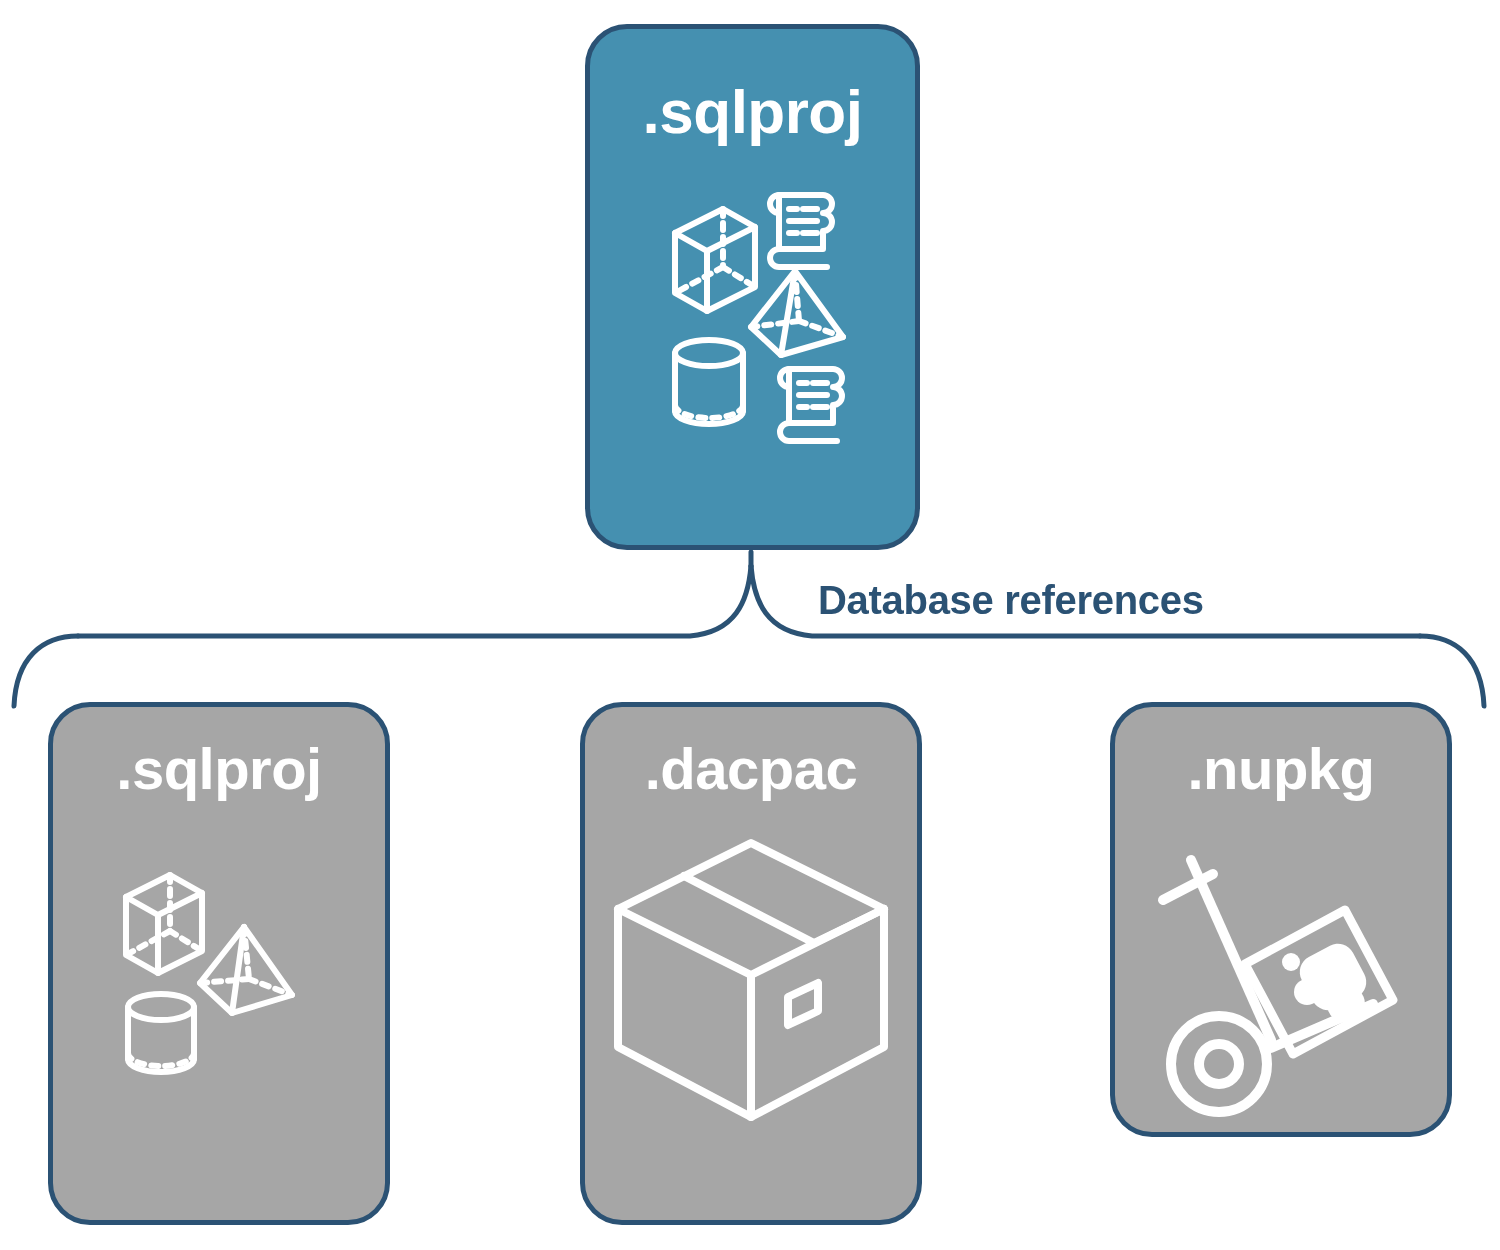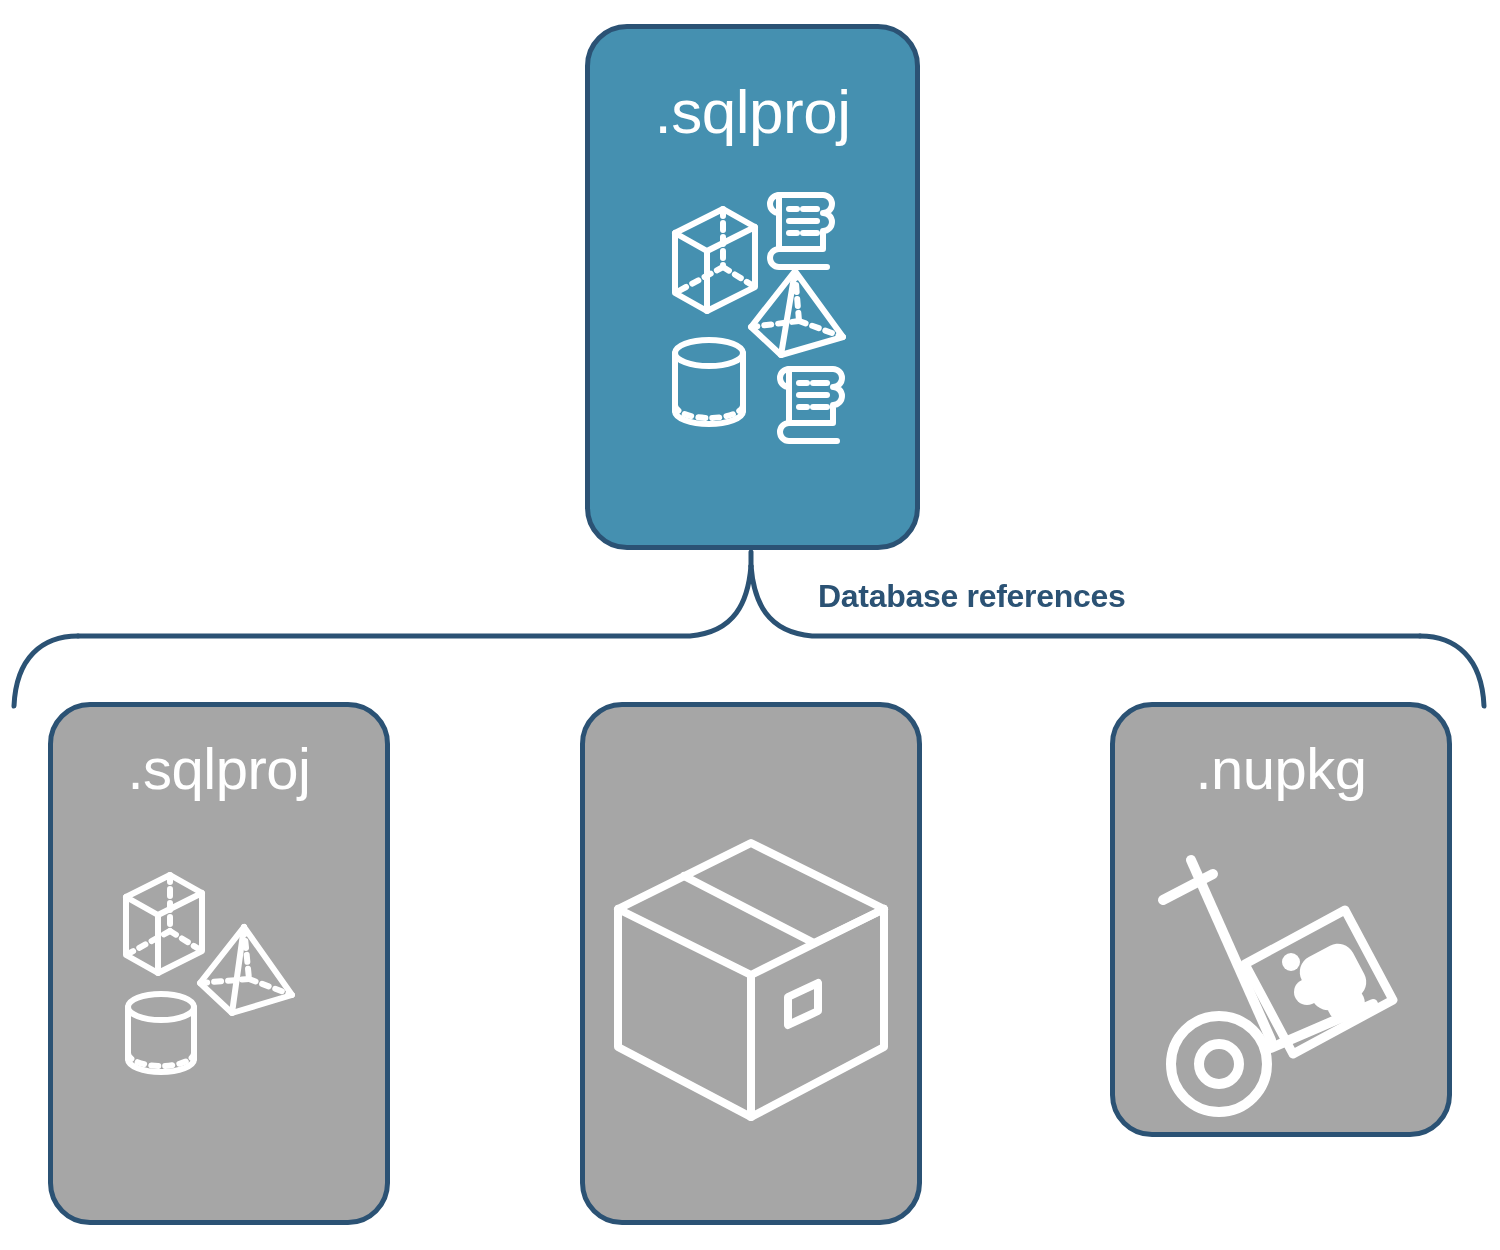--- a/index.html
+++ b/index.html
@@ -29,21 +29,21 @@
   }
   .card-primary { background: #4590B0; }
   .card-secondary { background: #A6A6A6; }
 
   .card-title {
     position: absolute;
     left: 0;
     width: 100%;
     text-align: center;
     color: #ffffff;
-    font-weight: normal;
+    font-weight: bold;
     letter-spacing: -0.5px;
     line-height: 1;
     white-space: nowrap;
   }
   .card-title.t-top { top: 52px; font-size: 62px; }
   .card-title.t-bottom { top: 33px; font-size: 58px; }
 
   .icon-wrap {
     position: absolute;
     left: 0;
@@ -60,21 +60,21 @@
     width: 1500px;
     height: 170px;
     pointer-events: none;
   }
 
   #ref-label {
     position: absolute;
     left: 818px;
     top: 578px;
     color: #2B5274;
-    font-size: 32px;
+    font-size: 40px;
     font-weight: bold;
     letter-spacing: -0.3px;
     white-space: nowrap;
   }
 </style>
 </head>
 <body>
 
 <div id="stage">
 
@@ -191,20 +191,21 @@
             <path d="M14 192 A33 13 0 0 0 80 192"></path>
             <path d="M14 186 A33 13 0 0 0 80 186" stroke-dasharray="7 7"></path>
           </g>
         </g>
       </svg>
     </div>
   </div>
 
   <div class="card card-secondary" style="left:580px; top:702px; width:342px; height:523px;">
 
+    <div class="card-title t-bottom">.dacpac</div>
 
     <div class="icon-wrap" style="top:128px; height:290px;">
       <svg width="290" height="290" viewBox="0 0 290 290">
         <g fill="none" stroke="#ffffff" stroke-width="8" stroke-linecap="round" stroke-linejoin="round">
 
           <polygon points="145,8 278,74 278,212 145,282 12,212 12,74"></polygon>
 
           <line x1="145" y1="140" x2="145" y2="282"></line>
 
           <polyline points="12,74 145,140 278,74"></polyline>

